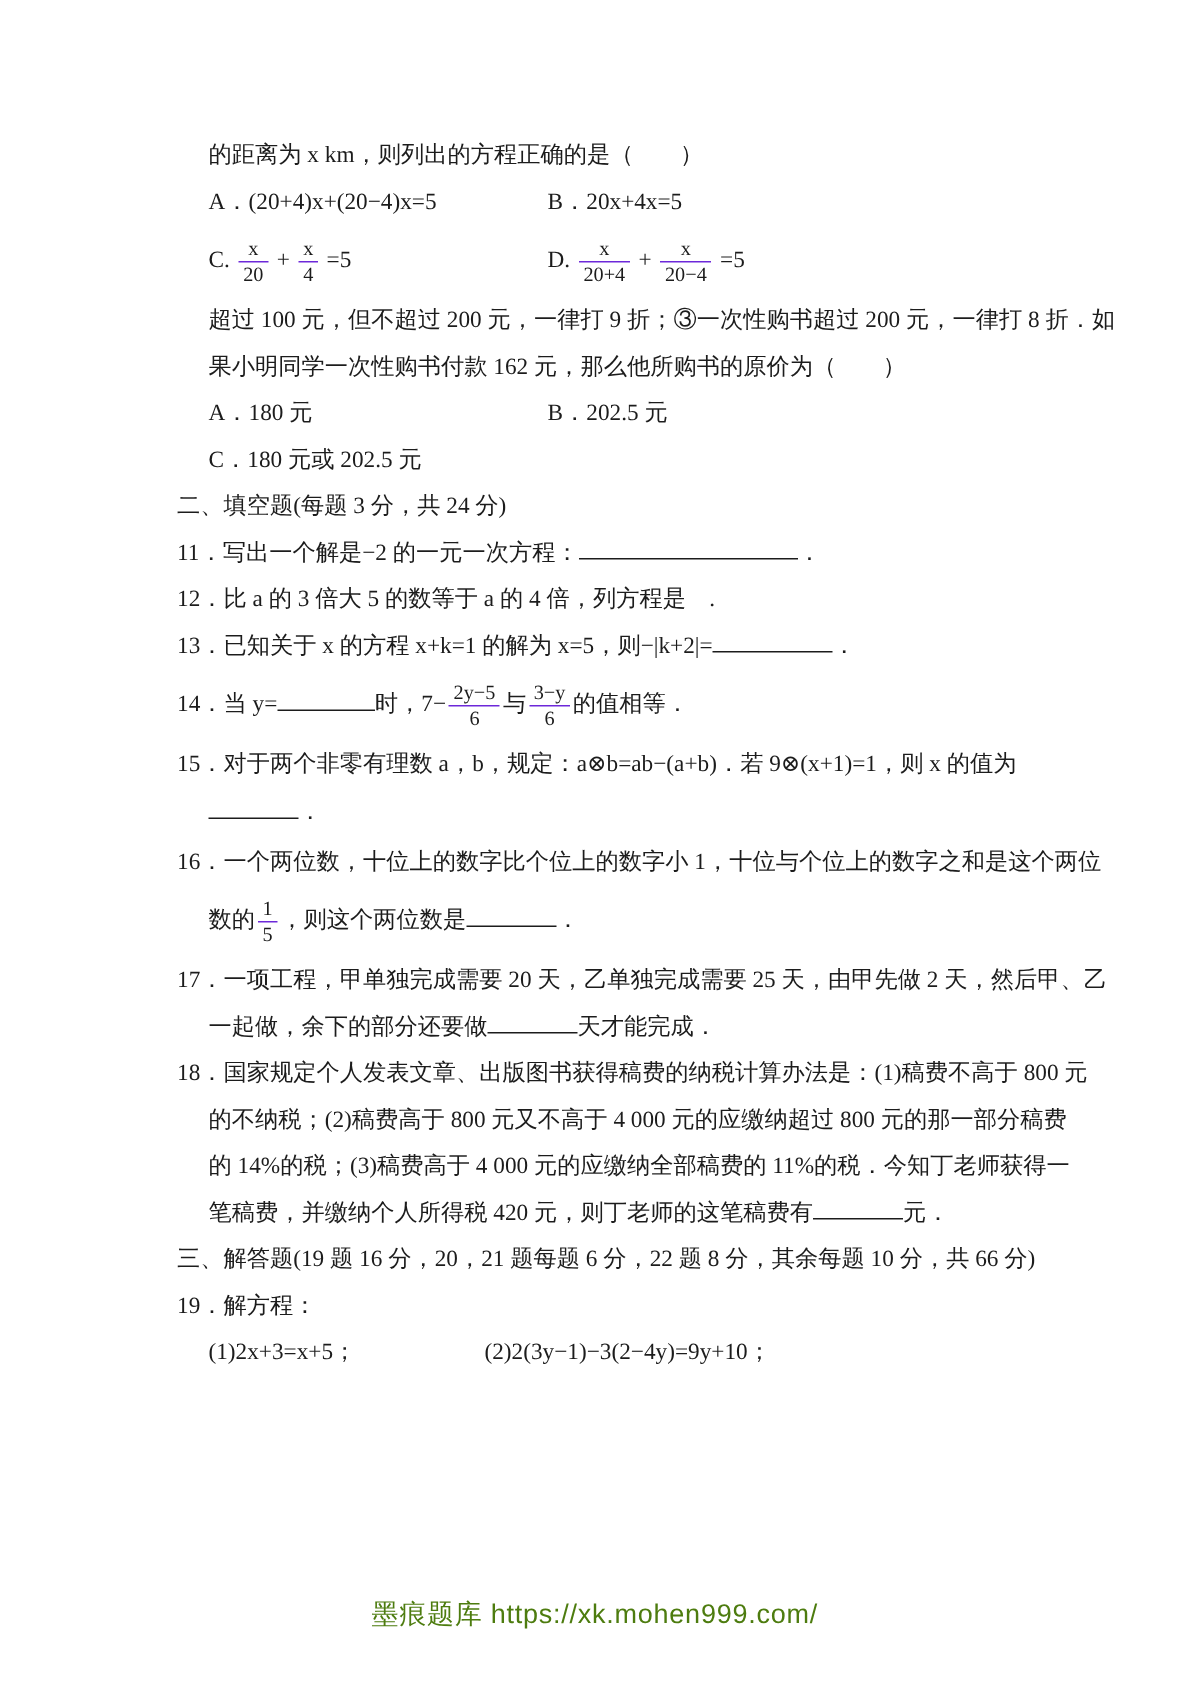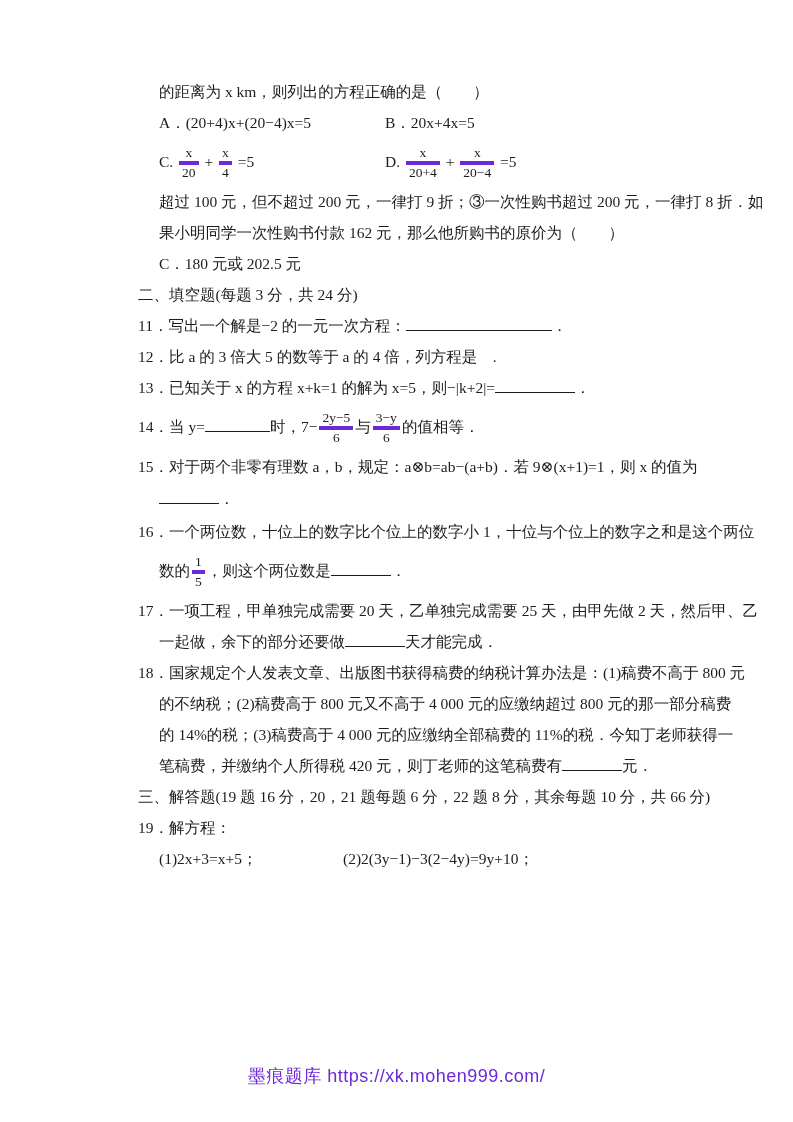--- a/index.html
+++ b/index.html
@@ -5,50 +5,50 @@
   html,body { margin:0; padding:0; background:#ffffff; }
   .page {
     position:relative;
     width:793px; height:1122px;
     background:#ffffff;
     font-family:"Liberation Serif","DejaVu Serif",serif;
     color:#1c1c1c;
     font-size:15.5px;
     overflow:hidden;
   }
-  .content { position:absolute; left:118px; top:76px; width:620px;margin-left:20px; }
+  .content { position:absolute; left:118px; top:88px; width:620px; }
   .line { height:31px; line-height:31px; white-space:nowrap; }
   .tall { height:48px; line-height:48px; }
   .h34  { height:34px; line-height:34px; }
   .cont { padding-left:21px; }
   .row  { position:relative; }
   .optl { margin-left:21px; }
   .optr  { position:absolute; left:247px; top:0; }
   .optr2 { position:absolute; left:205px; top:0; }
   .frac {
     display:inline-block; vertical-align:middle;
     text-align:center; line-height:1.05;
     font-size:13.5px; margin:0 2px;
   }
   .frac .num { display:block; padding:0 3px 1px; }
-  .frac .den { display:block; border-top:4px solid #6d28d9; padding:1px 3px 0; }
+  .frac .den { display:block; border-top:1px solid #6d28d9; padding:1px 3px 0; }
   .blank {
     display:inline-block; height:15px;
     border-bottom:1px solid #1c1c1c;
     vertical-align:baseline;
   }
   .w60  { width:60px; }
   .w65  { width:65px; }
   .w80  { width:80px; }
   .w146 { width:146px; }
   .footer {
     position:absolute; left:0; right:0; top:1064px;
     text-align:center;
     font-family:"Liberation Sans","DejaVu Sans",sans-serif;
-    font-size:18px; color:#6d28d9;
+    font-size:18px; color:#4d7c0f;
     letter-spacing:0.5px;
   }
 </style>
 </head>
 <body>
 
 <div class="page">
   <div class="content">
 
     <div class="line cont">
@@ -73,20 +73,24 @@
         <span class="frac"><span class="num">x</span><span class="den">20−4</span></span>
         <span>=5</span>
       </span>
     </div>
 
     <div class="line cont">
       <span>超过 100 元，但不超过 200 元，一律打 9 折；③一次性购书超过 200 元，一律打 8 折．如</span>
     </div>
     <div class="line cont">
       <span>果小明同学一次性购书付款 162 元，那么他所购书的原价为（　　）</span>
+    </div>
+    <div class="line row">
+      <span class="optl">A．180 元</span>
+      <span class="optr">B．202.5 元</span>
     </div>
     <div class="line row">
       <span class="optl">C．180 元或 202.5 元</span>
     </div>
 
     <div class="line">
       <span>二、填空题(每题 3 分，共 24 分)</span>
     </div>
 
     <div class="line">

